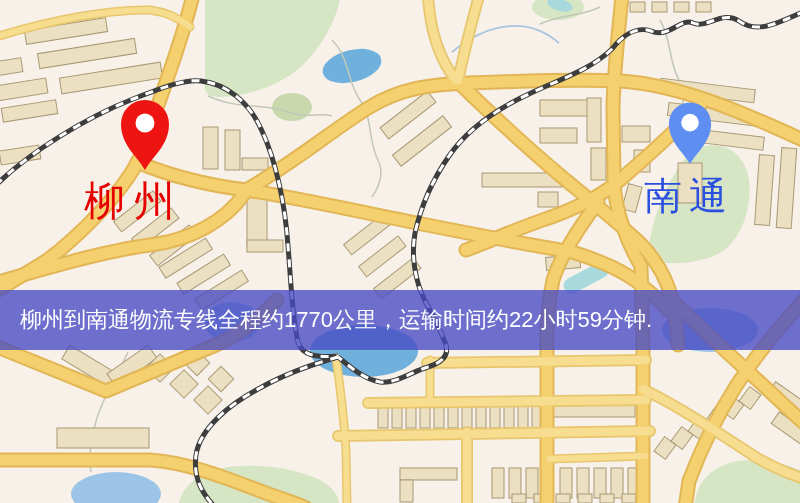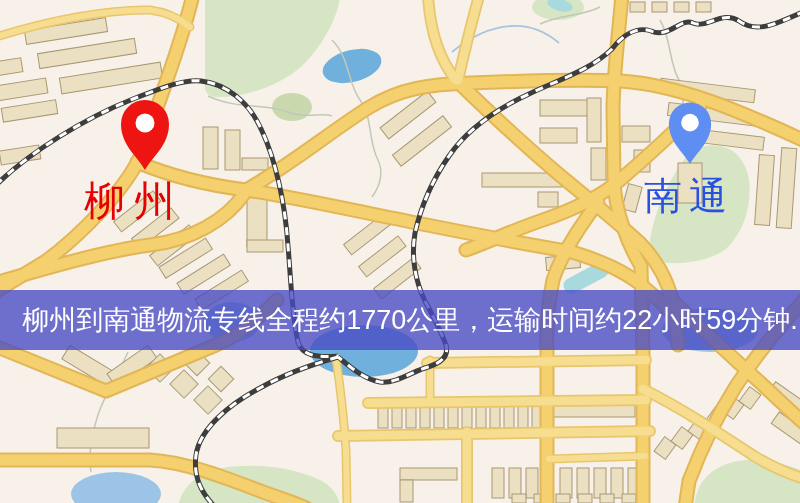--- a/index.html
+++ b/index.html
@@ -37,22 +37,22 @@
   .stream{fill:none;stroke:var(--stream);stroke-width:1.5;}
   .stream-b{fill:none;stroke:var(--stream-blue);stroke-width:1.8;}
   .pin-red-path{fill:var(--pin-red);}
   .pin-blue-path{fill:var(--pin-blue);}
   
   .city-label{position:absolute;line-height:1;white-space:nowrap;user-select:none;text-align:right;}
   .label-origin{left:84px;top:181px;font-size:41px;letter-spacing:9px;color:var(--label-red);}
   .label-dest{left:644px;top:177px;font-size:38px;letter-spacing:7px;color:var(--label-blue);}
   .banner{position:absolute;left:0;top:290px;width:100%;height:60px;
           background:var(--banner-bg);}
-  .banner span{display:block;padding-left:20px;line-height:60px;font-size:27px;
-               color:var(--banner-text);white-space:nowrap;text-align:center;}
+  .banner span{display:block;padding-left:20px;line-height:60px;font-size:22px;
+               color:var(--banner-text);white-space:nowrap;}
 </style>
 </head>
 <body>
 
 <div class="stage">
   <svg width="800" height="503" viewBox="0 0 800 503">
     <defs>
       <path id="rdA" d="M193,-5 C181,45 162,92 151,125 C144,147 140,158 137,163 C120,194 82,234 46,261 L-5,292"></path>
       <path id="rdB" d="M137,162 C175,178 214,186 246,190 C300,198 360,212 422,224 C472,234 525,244 572,252 C605,262 625,272 640,284 C652,294 662,302 668,310"></path>
       <path id="rdDiag" d="M246,190 C292,164 330,132 368,108 C400,88 432,84 470,83 C520,81 575,79 621,81 C680,85 742,112 805,141"></path>

